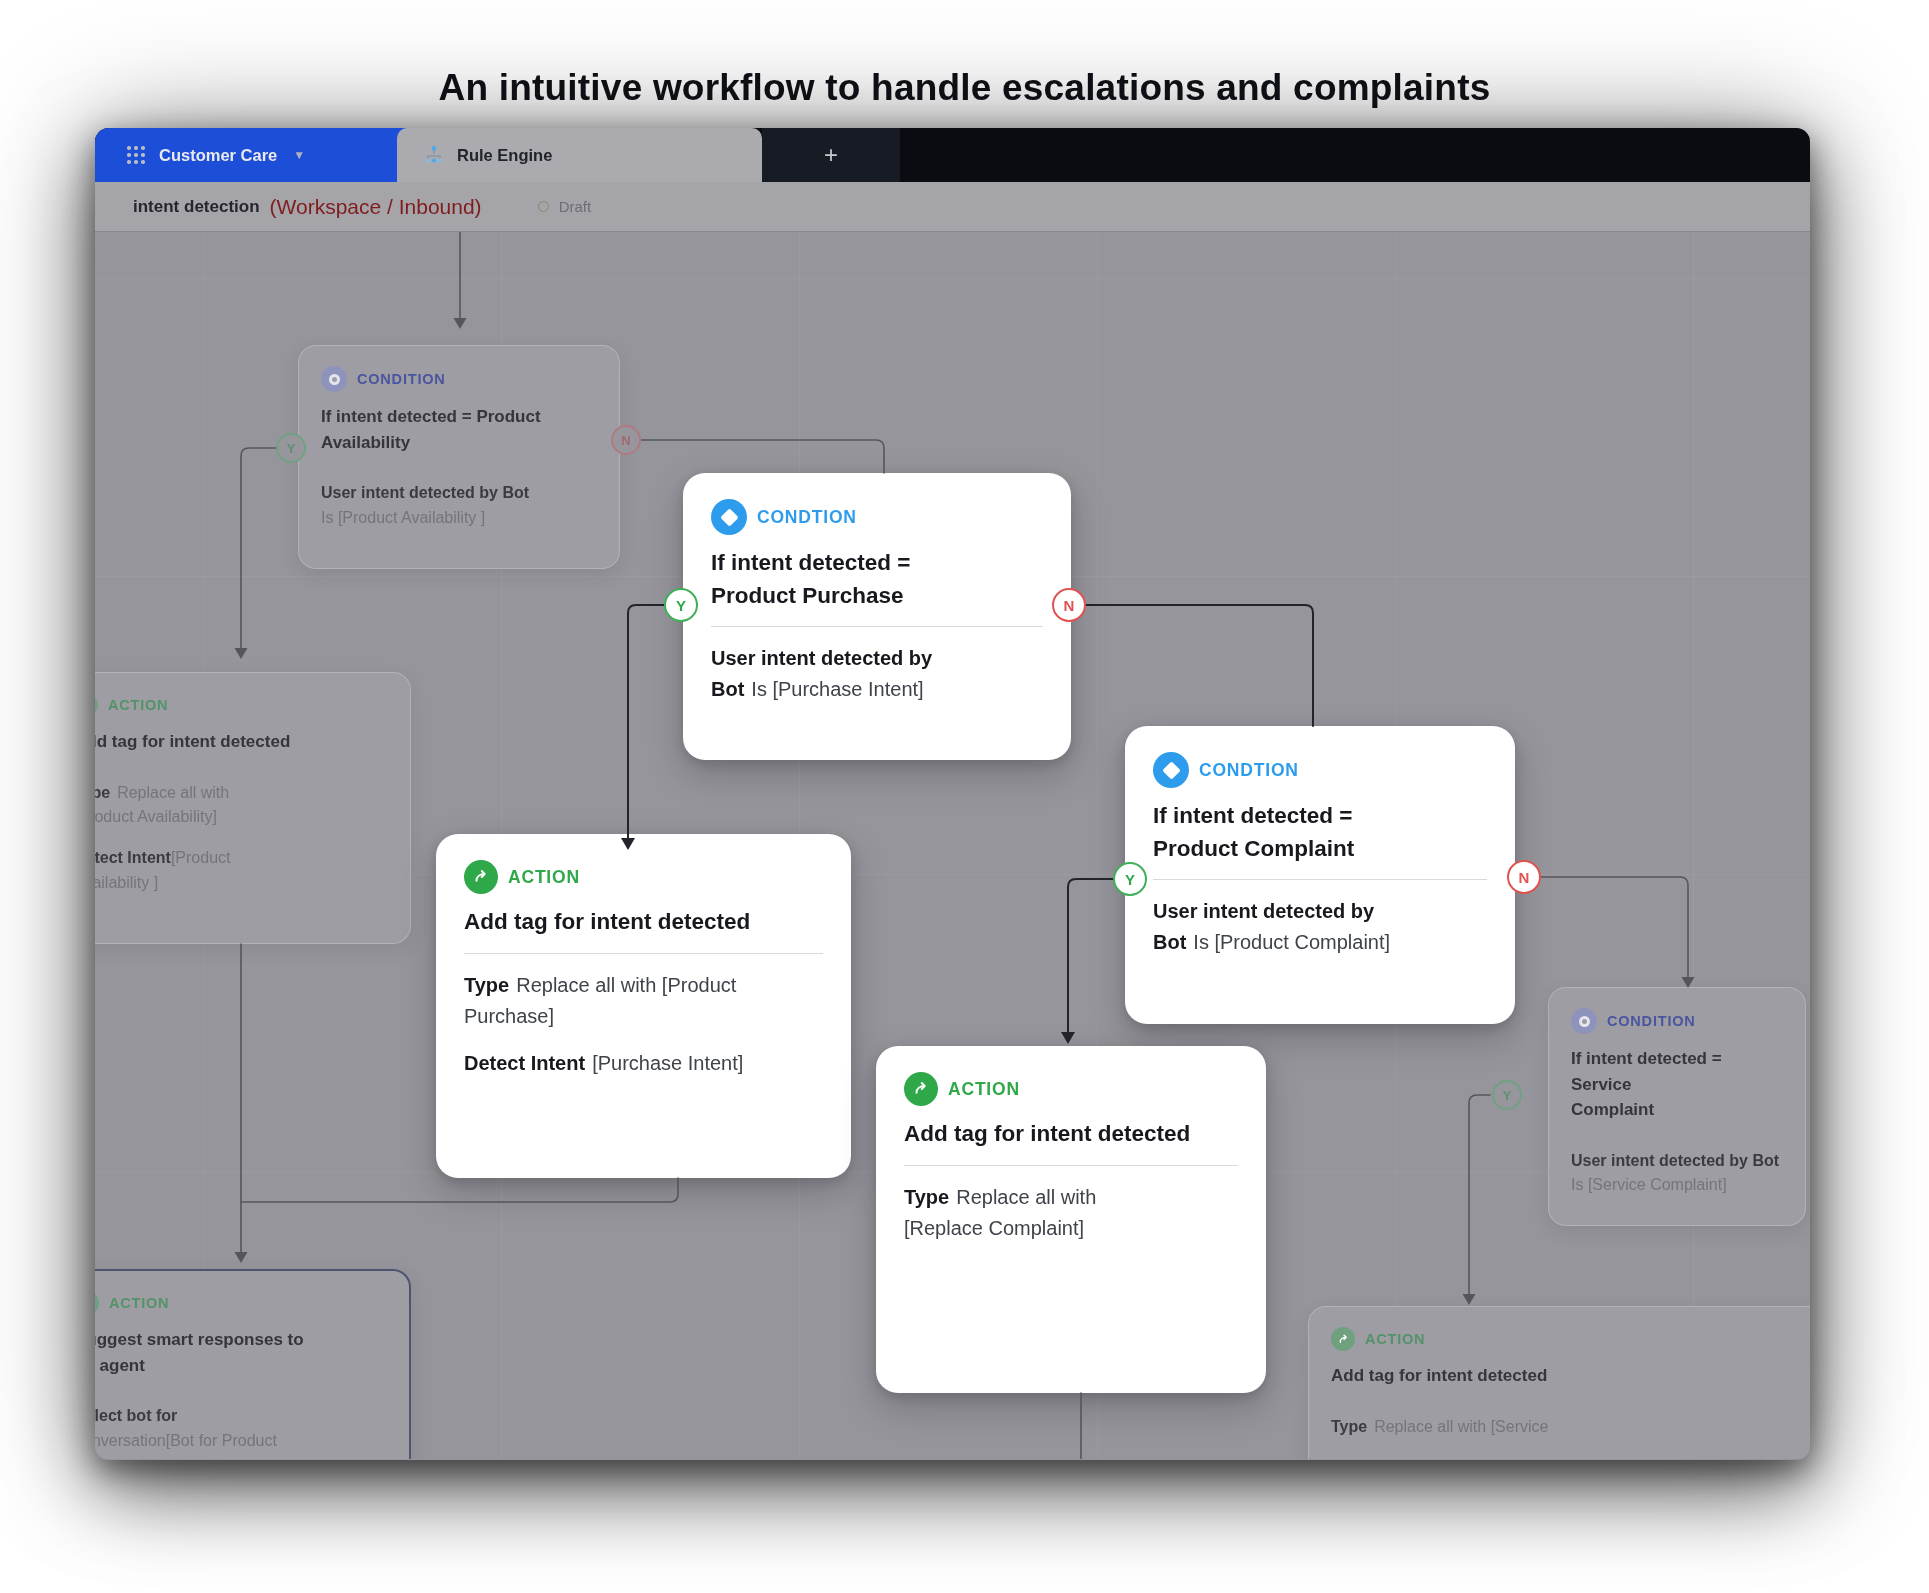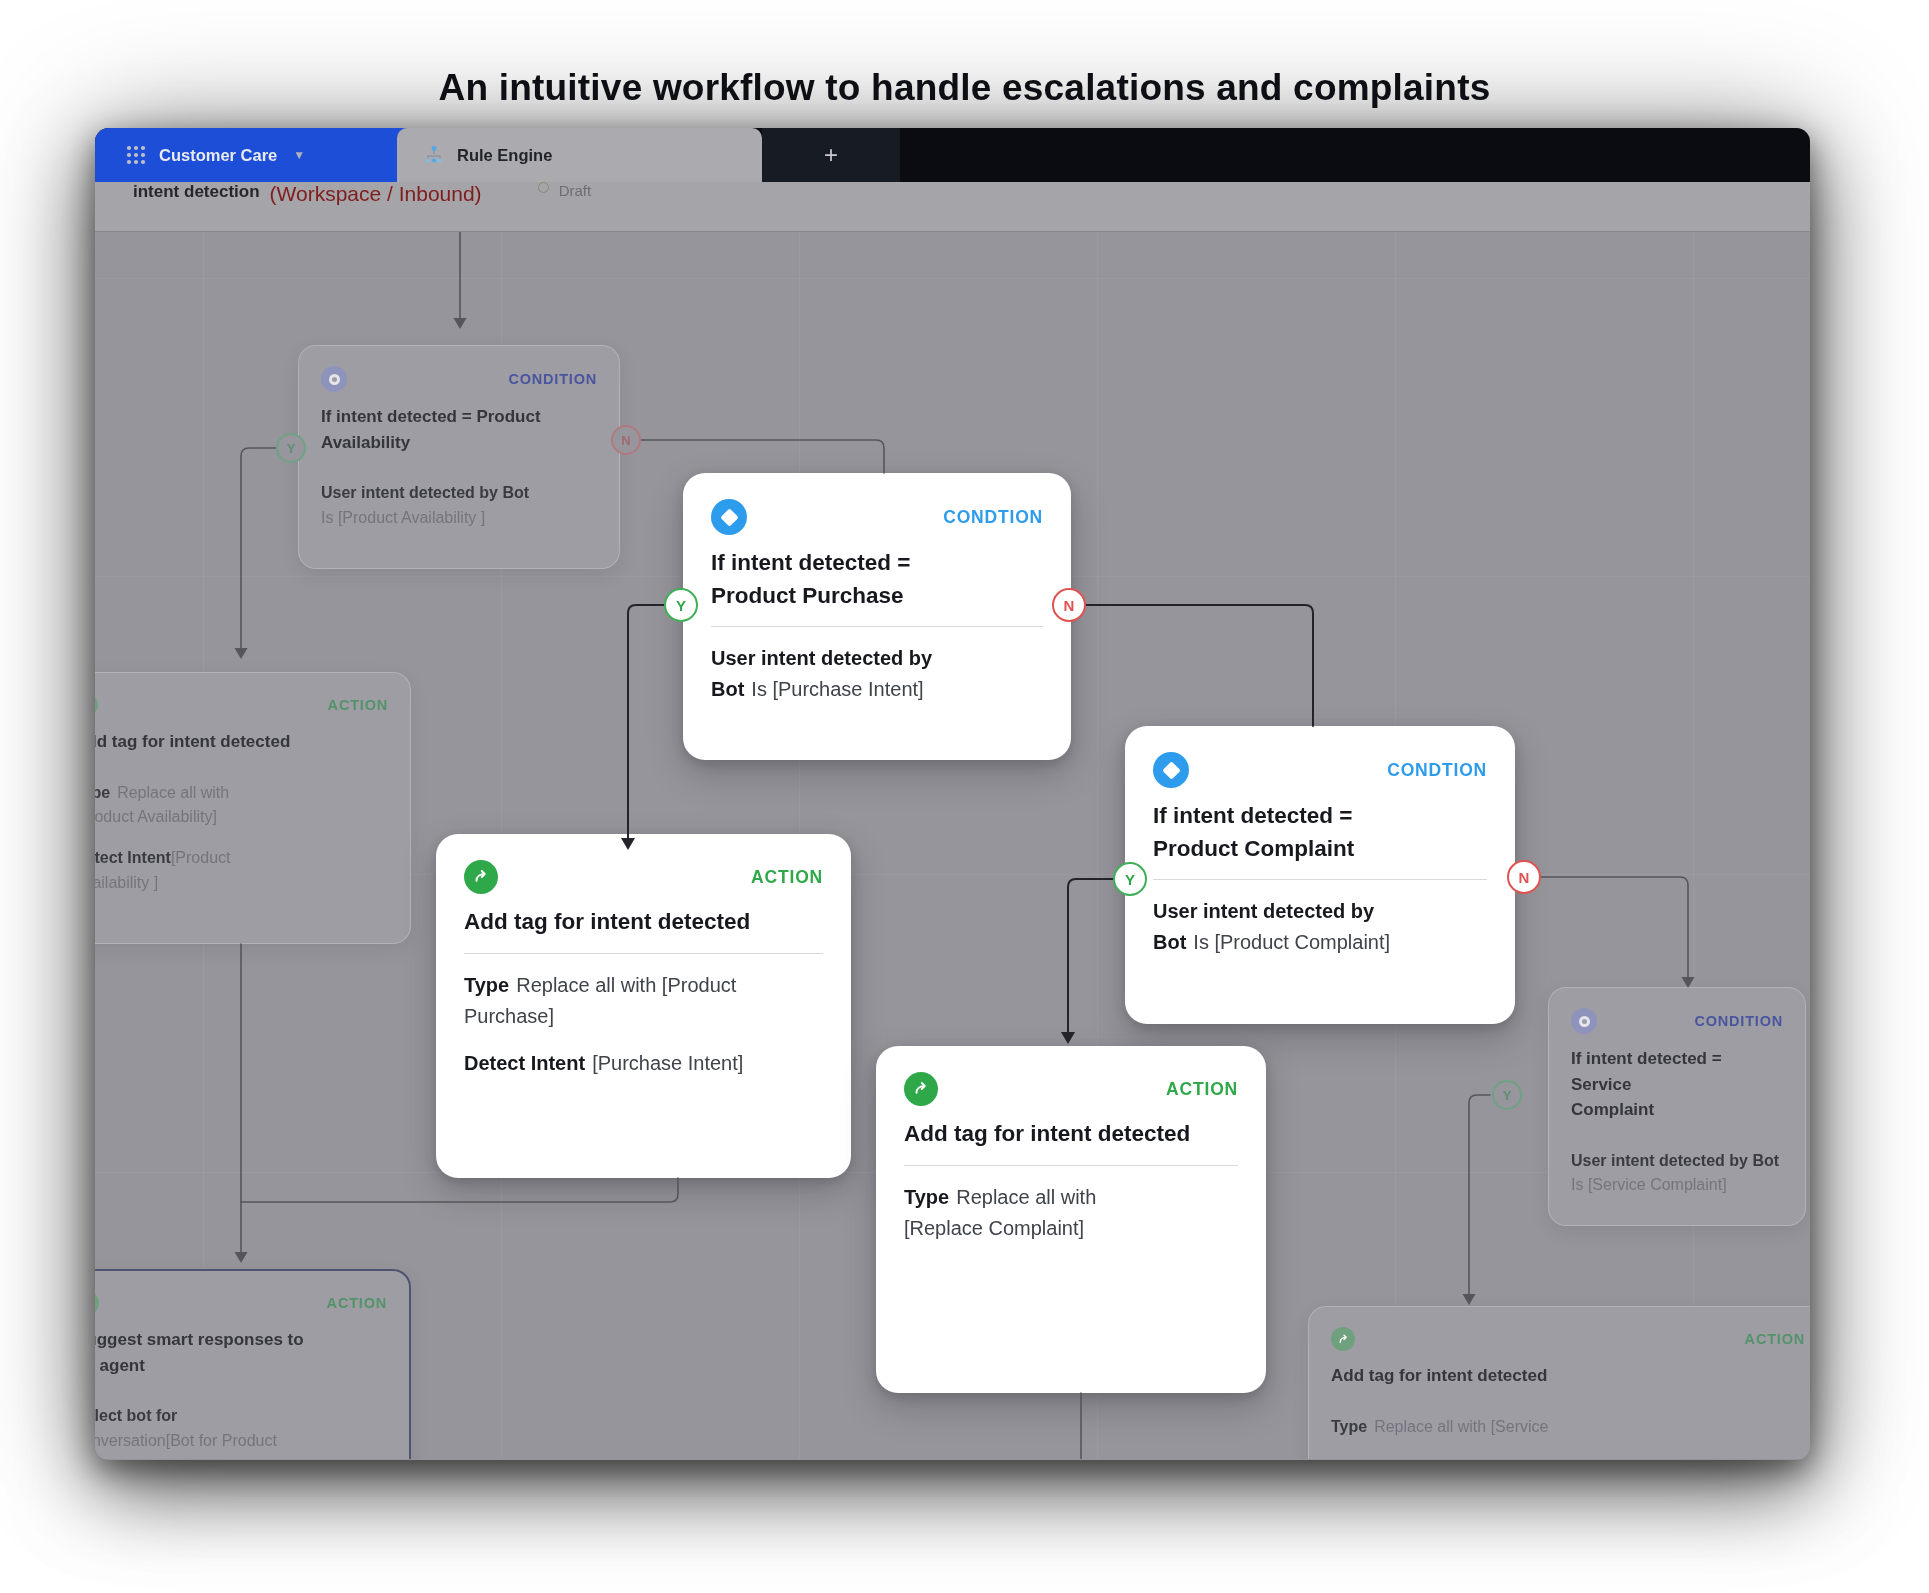--- a/index.html
+++ b/index.html
@@ -18,37 +18,37 @@
   .app-name{color:#E9EAEE;font-size:16.5px;font-weight:700;}
   .chev{color:#AEB2BC;font-size:12px;margin-left:2px;}
   .tab{position:absolute;left:302px;top:0;width:365px;height:54px;background:#ABAAAF;
        border-radius:10px 10px 0 0;display:flex;align-items:center;gap:12px;padding-left:26px;box-sizing:border-box;}
   .tab-label{color:#21242B;font-size:16.5px;font-weight:700;}
   .plus-block{position:absolute;left:667px;top:0;width:138px;height:54px;background:#171B23;
               display:flex;align-items:center;justify-content:center;}
   .plus{color:#C9CAD0;font-size:24px;font-weight:400;line-height:1;}
   
   .crumbbar{position:relative;height:50px;background:#A5A4A9;border-bottom:1px solid #88878D;
-            display:flex;padding-left:38px;box-sizing:border-box;gap:10px;}
+            display:flex;align-items:center;padding-left:38px;box-sizing:border-box;gap:10px;}
   .crumb-name{font-size:17px;font-weight:700;color:#26262C;}
   .crumb-path{font-size:21px;color:#7f1d1d;}
   .draft-dot{width:9px;height:9px;border-radius:50%;border:1.5px solid #8D8A66;margin-left:46px;}
   .draft{font-size:15px;color:#6E6D75;}
   
   .canvas{position:relative;width:1715px;height:1227px;background-color:#96959B;overflow:hidden;
           background-image:linear-gradient(rgba(255,255,255,.05) 1px,transparent 1px),
                            linear-gradient(90deg,rgba(255,255,255,.05) 1px,transparent 1px);
           background-size:298px 298px;background-position:108px 46px;}
   .node{position:absolute;box-sizing:border-box;}
   .bright{background:#ffffff;border-radius:22px;padding:26px 28px;z-index:3;
           box-shadow:0 14px 36px rgba(15,15,22,.22),0 4px 12px rgba(15,15,22,.15);}
   .faded{background:#9E9DA3;border:1px solid rgba(255,255,255,.22);border-radius:18px;padding:20px 22px;
          z-index:2;box-shadow:0 6px 18px rgba(40,40,48,.10);}
   .selected{border:2px solid #4C5472;}
-  .labelrow{display:flex;align-items:center;gap:24px;margin-bottom:12px;justify-content:space-between;}
+  .labelrow{display:flex;align-items:center;gap:10px;margin-bottom:12px;}
   .clabel{font-weight:800;letter-spacing:.8px;}
   .bright .clabel.cond{color:#2D9CEC;font-size:17.5px;}
   .bright .clabel.act{color:#2FA84A;font-size:17.5px;}
   .faded .clabel.cond{color:#4A55A0;font-size:14.5px;}
   .faded .clabel.act{color:#53936A;font-size:14.5px;}
   .cicon{width:36px;height:36px;border-radius:50%;background:#2D9CEC;display:flex;align-items:center;justify-content:center;flex:0 0 auto;}
   .cicon .diamond{width:13px;height:13px;background:#fff;transform:rotate(45deg);border-radius:2px;}
   .cicon.faded-i{width:26px;height:26px;background:#8E93BC;}
   .cicon.faded-i .diamond{width:11px;height:11px;border-radius:50%;background:#9E9DA3;border:3px solid #E4E5EE;transform:none;box-sizing:border-box;}
   .aicon{width:34px;height:34px;border-radius:50%;background:#2FA84A;display:flex;align-items:center;justify-content:center;flex:0 0 auto;}

